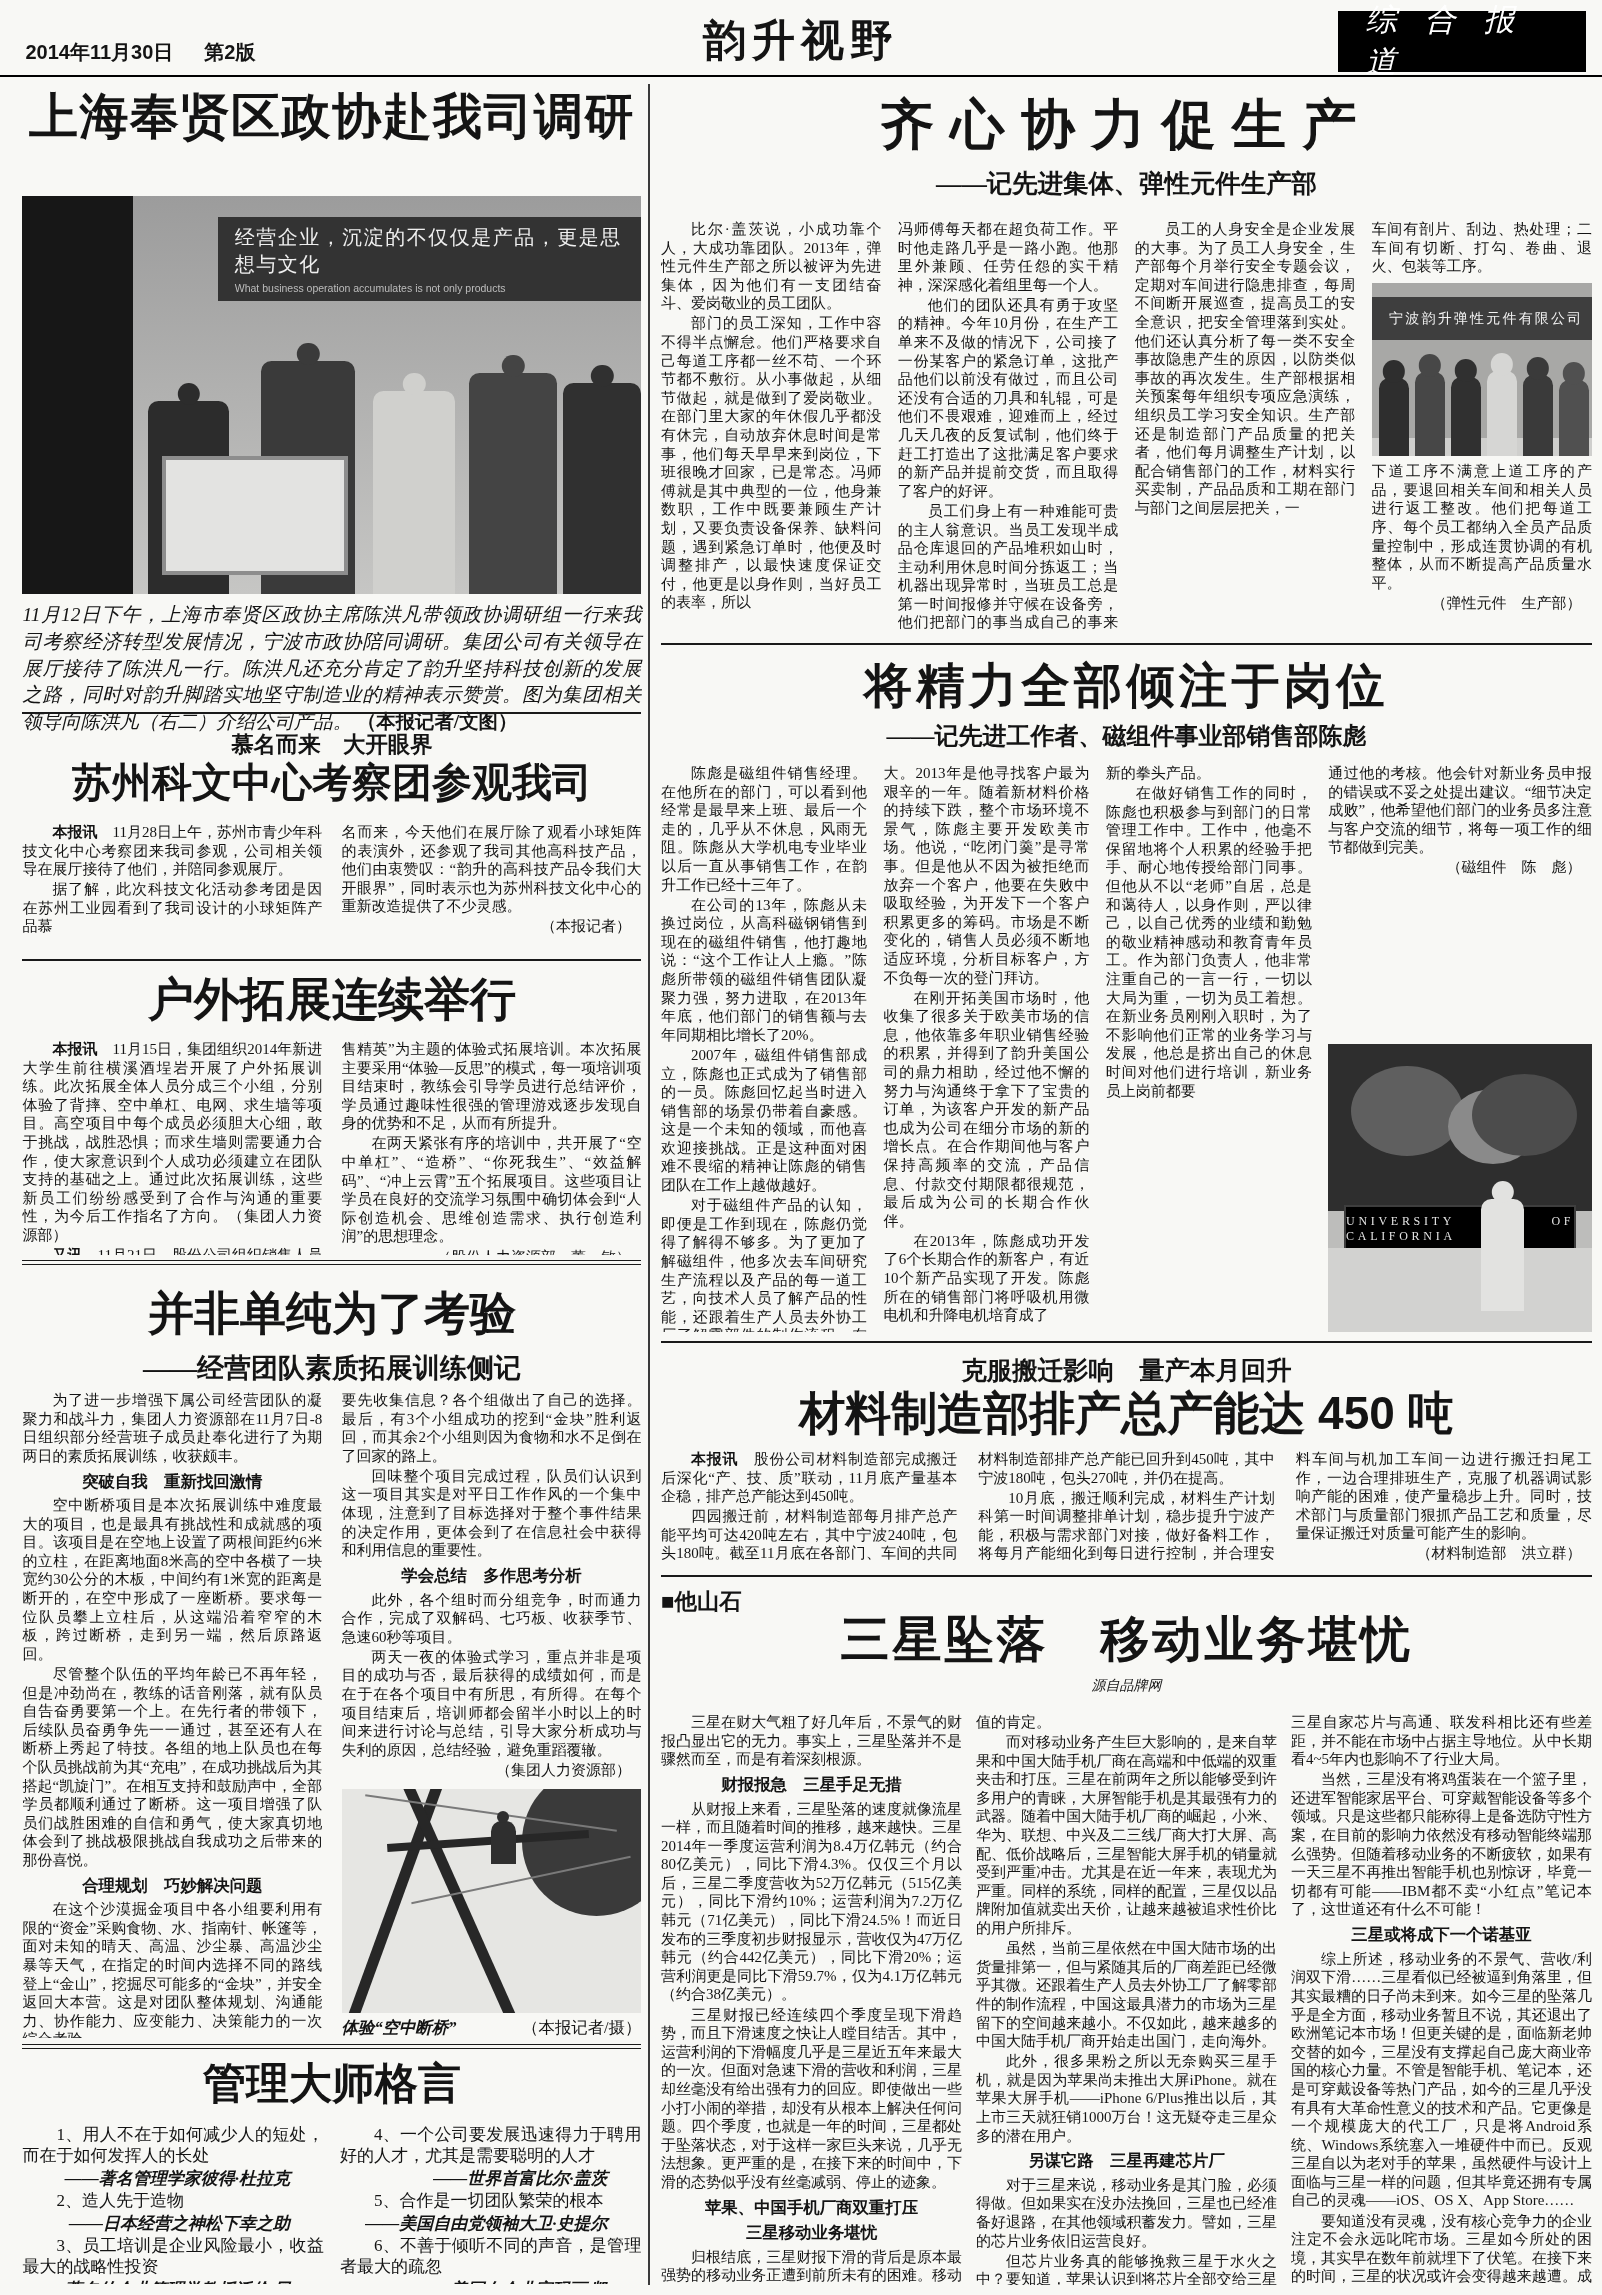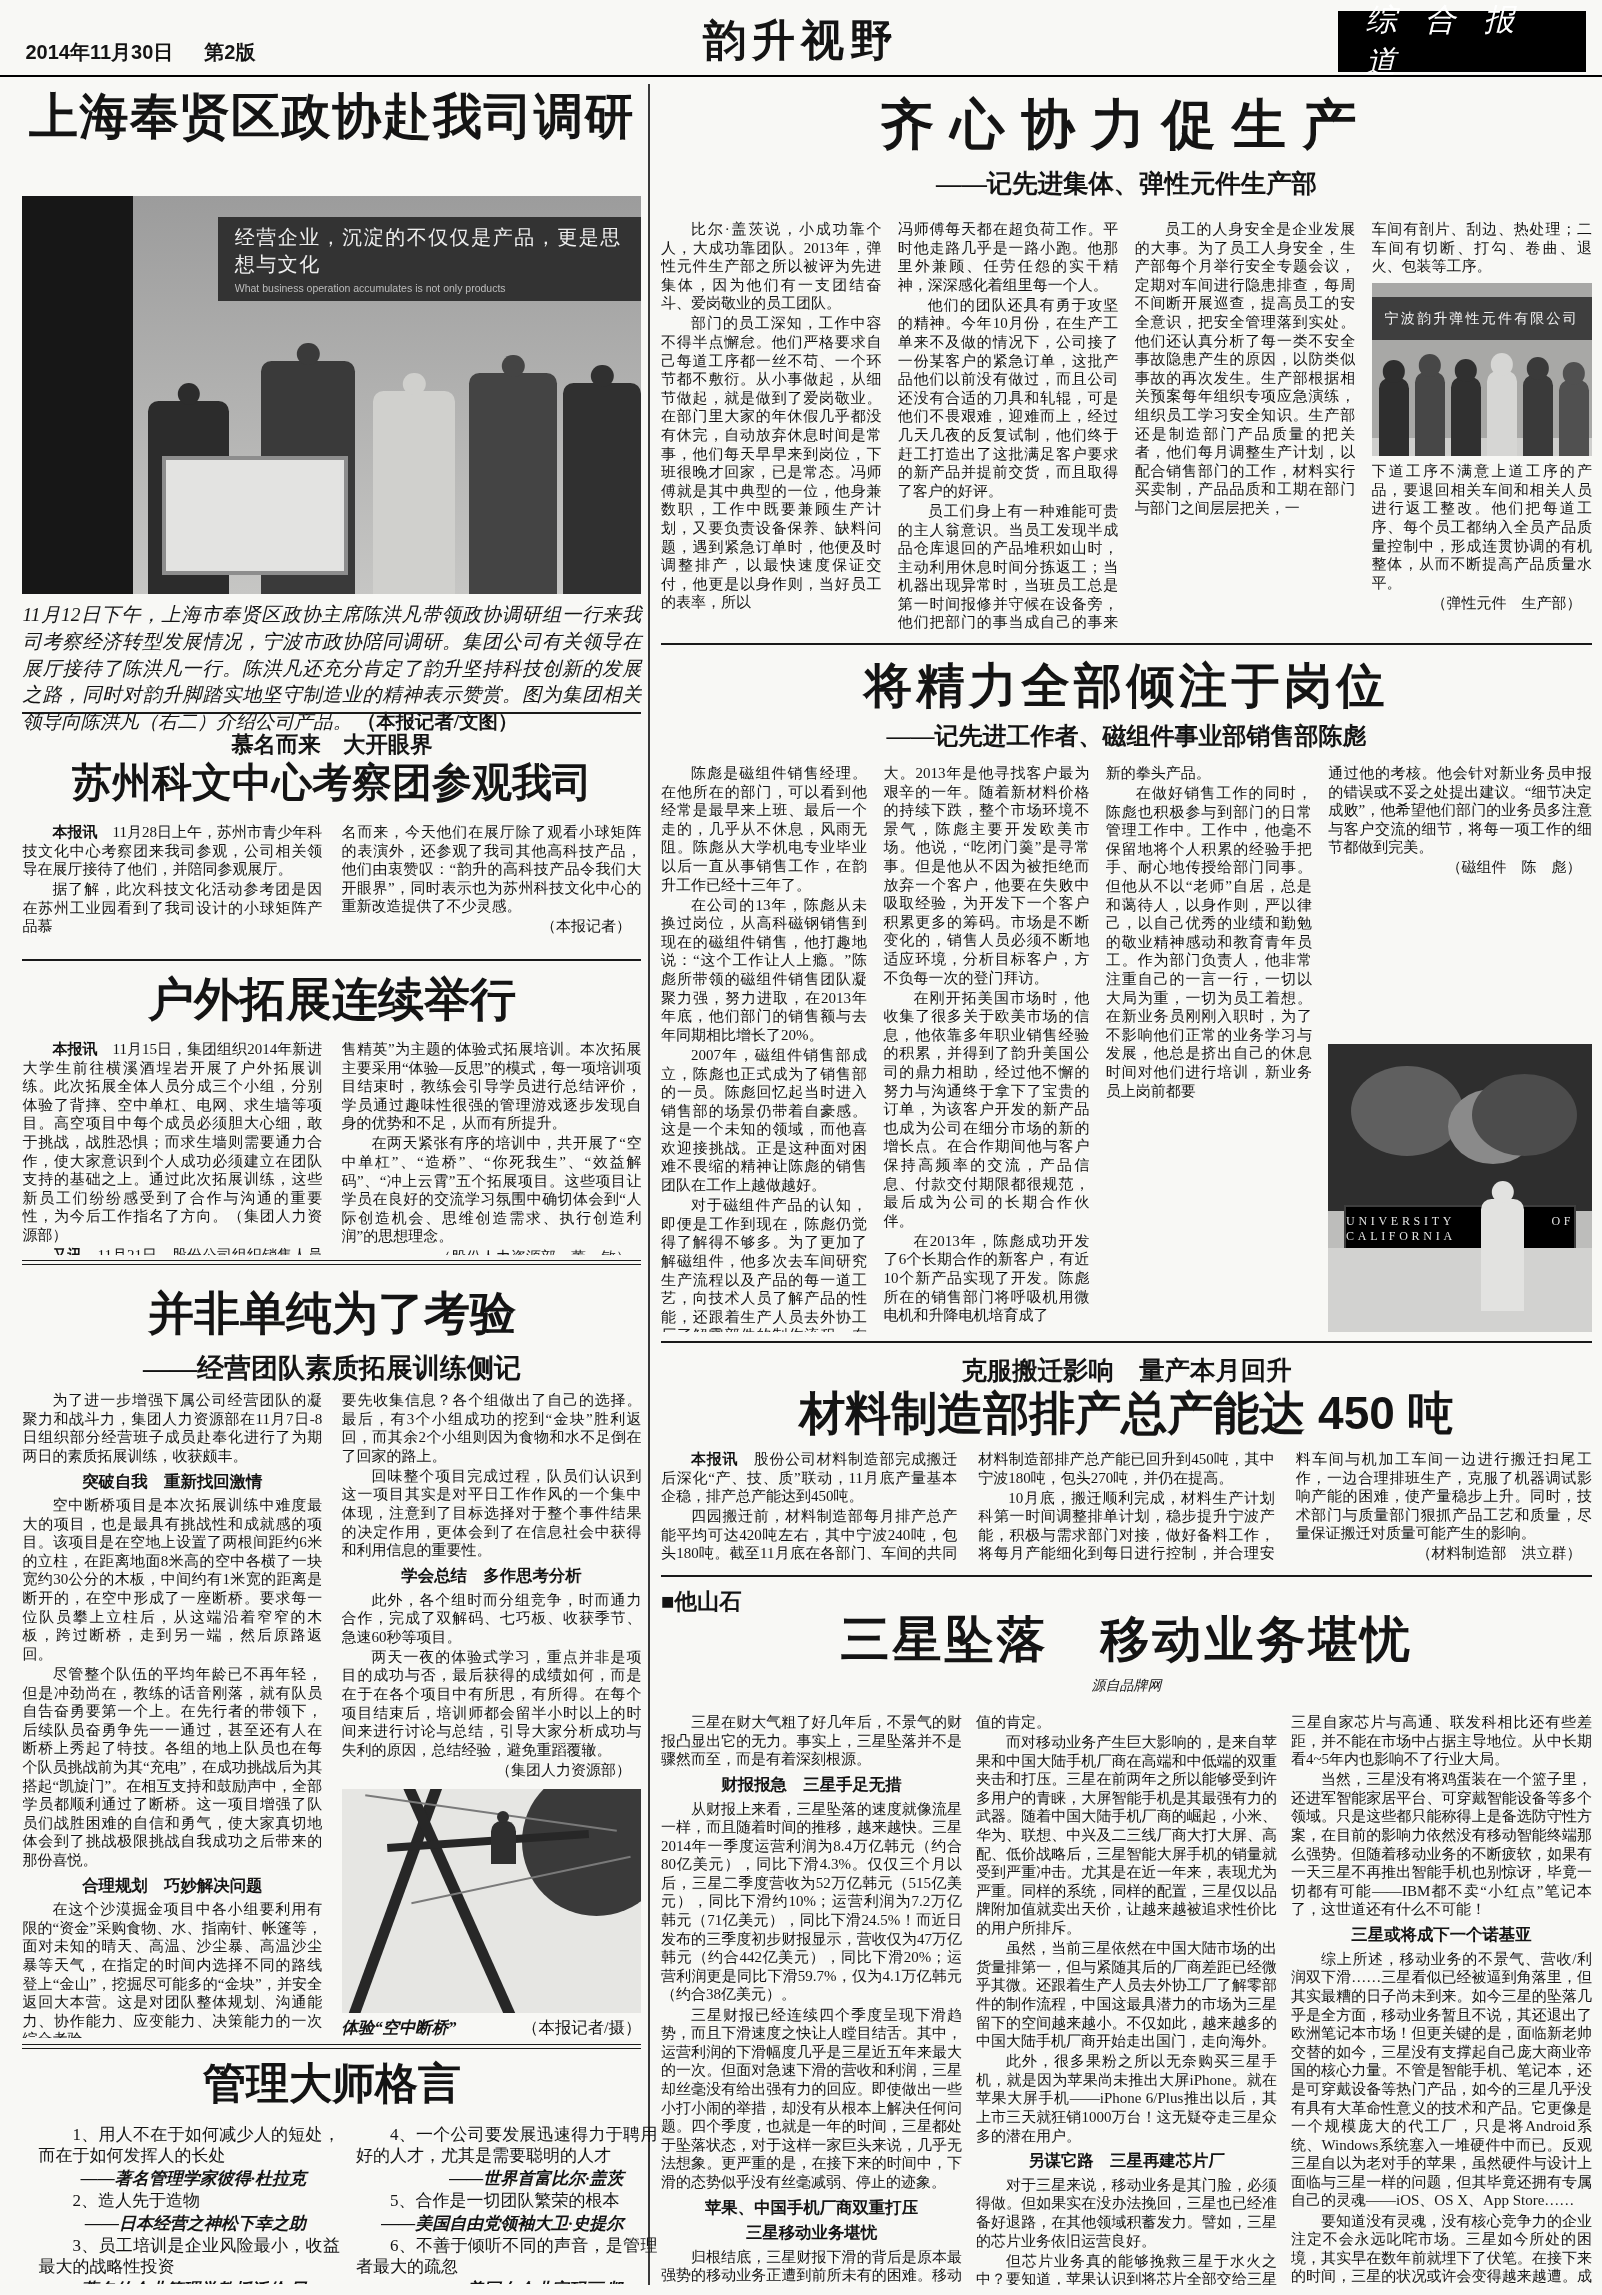--- a/index.html
+++ b/index.html
@@ -161,21 +161,21 @@
       <div class="pd-cap">
         <span class="l">体验“空中断桥”</span>
         <span>（本报记者/摄）</span>
       </div>
     </div>
   </div>
 
   <div class="hrule dbl" style="left:22.4px;top:2044px;width:619px;"></div>
 
   <div class="abs hl" style="left:22.4px;top:2059px;width:619px;font-size:43px;">管理大师格言</div>
-  <div class="cols" style="left:22.4px;top:2124px;width:619px;height:160px;gap:16px;font-size:17px;line-height:1.2;margin-left:16px;">
+  <div class="cols" style="left:22.4px;top:2124px;width:619px;height:160px;gap:16px;font-size:17px;line-height:1.2;">
     <div class="col" style="font-size:17px;">
         <p class="p">1、用人不在于如何减少人的短处，而在于如何发挥人的长处</p>
         <p class="att">——著名管理学家彼得·杜拉克</p>
         <p class="p">2、造人先于造物</p>
         <p class="att">——日本经营之神松下幸之助</p>
         <p class="p">3、员工培训是企业风险最小，收益最大的战略性投资</p>
         <p class="att">——著名的企业管理学教授沃伦·贝尼斯</p>
       </div>
     <div class="col" style="font-size:17px;">
         <p class="p">4、一个公司要发展迅速得力于聘用好的人才，尤其是需要聪明的人才</p>
@@ -199,21 +199,21 @@
         <p class="p">他们的团队还具有勇于攻坚的精神。今年10月份，在生产工单来不及做的情况下，公司接了一份某客户的紧急订单，这批产品他们以前没有做过，而且公司还没有合适的刀具和轧辊，可是他们不畏艰难，迎难而上，经过几天几夜的反复试制，他们终于赶工打造出了这批满足客户要求的新产品并提前交货，而且取得了客户的好评。</p>
         <p class="p">员工们身上有一种难能可贵的主人翁意识。当员工发现半成品仓库退回的产品堆积如山时，主动利用休息时间分拣返工；当机器出现异常时，当班员工总是第一时间报修并守候在设备旁，他们把部门的事当成自己的事来做。</p>
       </div>
     <div class="col">
         <p class="p">员工的人身安全是企业发展的大事。为了员工人身安全，生产部每个月举行安全专题会议，定期对车间进行隐患排查，每周不间断开展巡查，提高员工的安全意识，把安全管理落到实处。他们还认真分析了每一类不安全事故隐患产生的原因，以防类似事故的再次发生。生产部根据相关预案每年组织专项应急演练，组织员工学习安全知识。生产部还是制造部门产品质量的把关者，他们每月调整生产计划，以配合销售部门的工作，材料实行买卖制，产品品质和工期在部门与部门之间层层把关，一</p>
       </div>
     <div class="col" style="display:flex;flex-direction:column;">
       <div>
           <p class="cont">车间有剖片、刮边、热处理；二车间有切断、打勾、卷曲、退火、包装等工序。</p>
         </div>
-      <div class="photo" style="width:100%;height:173px;margin:6px 0;background:#a8a8a6;">
+      <div class="photo" style="width:100%;height:173px;margin:6px 0;background:#a8a8a6;padding-left:9px;">
         <div class="pf-banner">宁波韵升弹性元件有限公司</div>
         <div class="pf-floor"></div>
         <div class="fig" style="left:7.5px;width:30px;height:78px;background:#2e2e2e;"></div>
         <div class="fig" style="left:43px;width:30px;height:84px;background:#474747;"></div>
         <div class="fig" style="left:79px;width:30px;height:79px;background:#303030;"></div>
         <div class="fig" style="left:115px;width:30px;height:85px;background:#d6d6d4;"></div>
         <div class="fig" style="left:151px;width:30px;height:81px;background:#3a3a3a;"></div>
         <div class="fig" style="left:187px;width:30px;height:76px;background:#505050;"></div>
       </div>
       <div>

